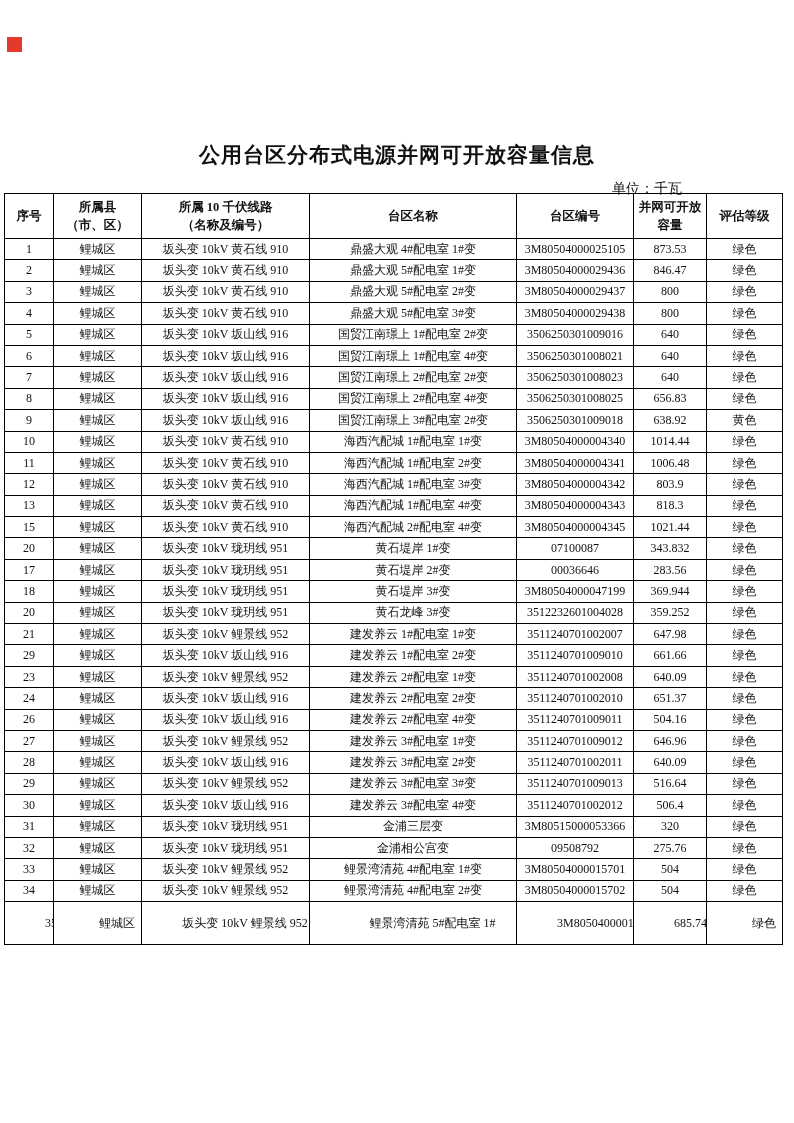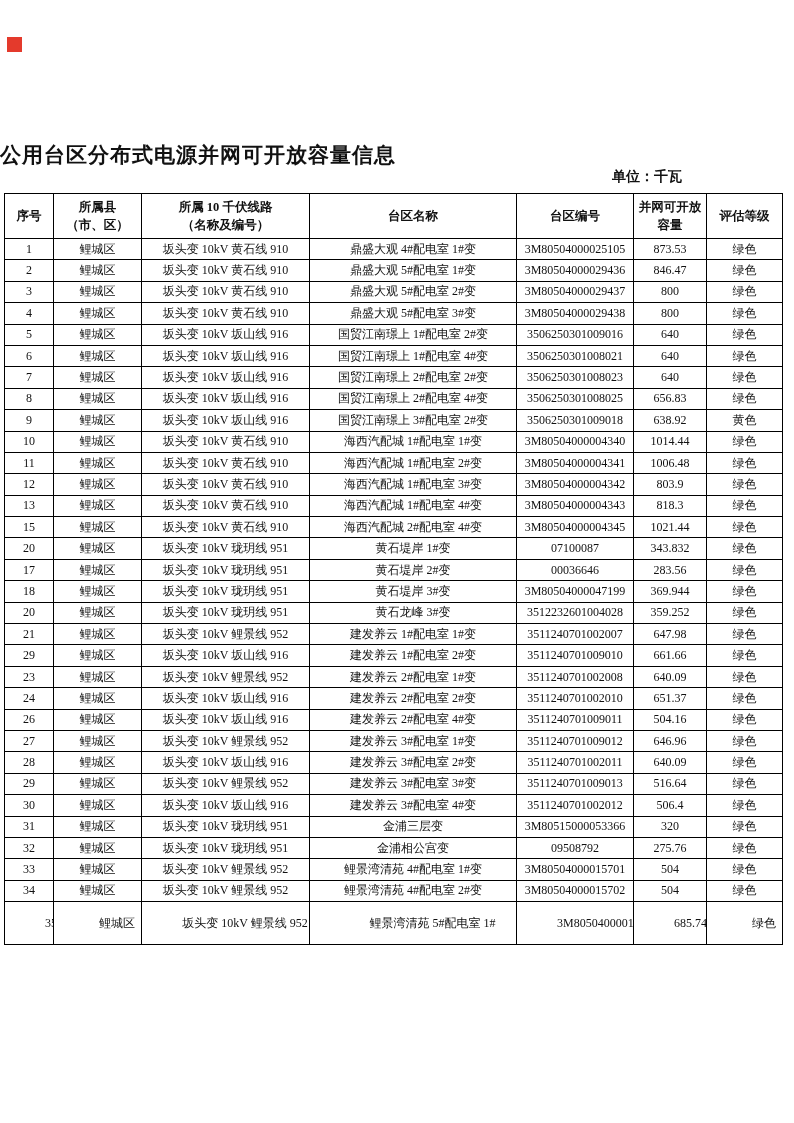--- a/index.html
+++ b/index.html
@@ -13,29 +13,30 @@
   }
   .red-marker {
     position: absolute;
     left: 7px; top: 37px;
     width: 15px; height: 15px;
   }
   .doc-title {
     position: absolute;
     top: 141px; left: 0;
     width: 100%;
+    text-align: center;
     font-size: 21px;
     font-weight: bold;
     letter-spacing: 1px;
   }
   .unit-label {
     position: absolute;
-    top: 168px; left: 612px;
+    top: 180px; left: 612px;
     font-size: 14px;
-    font-weight: bold;
+    font-weight: normal;
   }
   table.capacity-table {
     position: absolute;
     top: 193px; left: 4px;
     width: 778px;
     border-collapse: collapse;
     table-layout: fixed;
   }
   .capacity-table th, .capacity-table td {
     border: 1px solid #000000;

